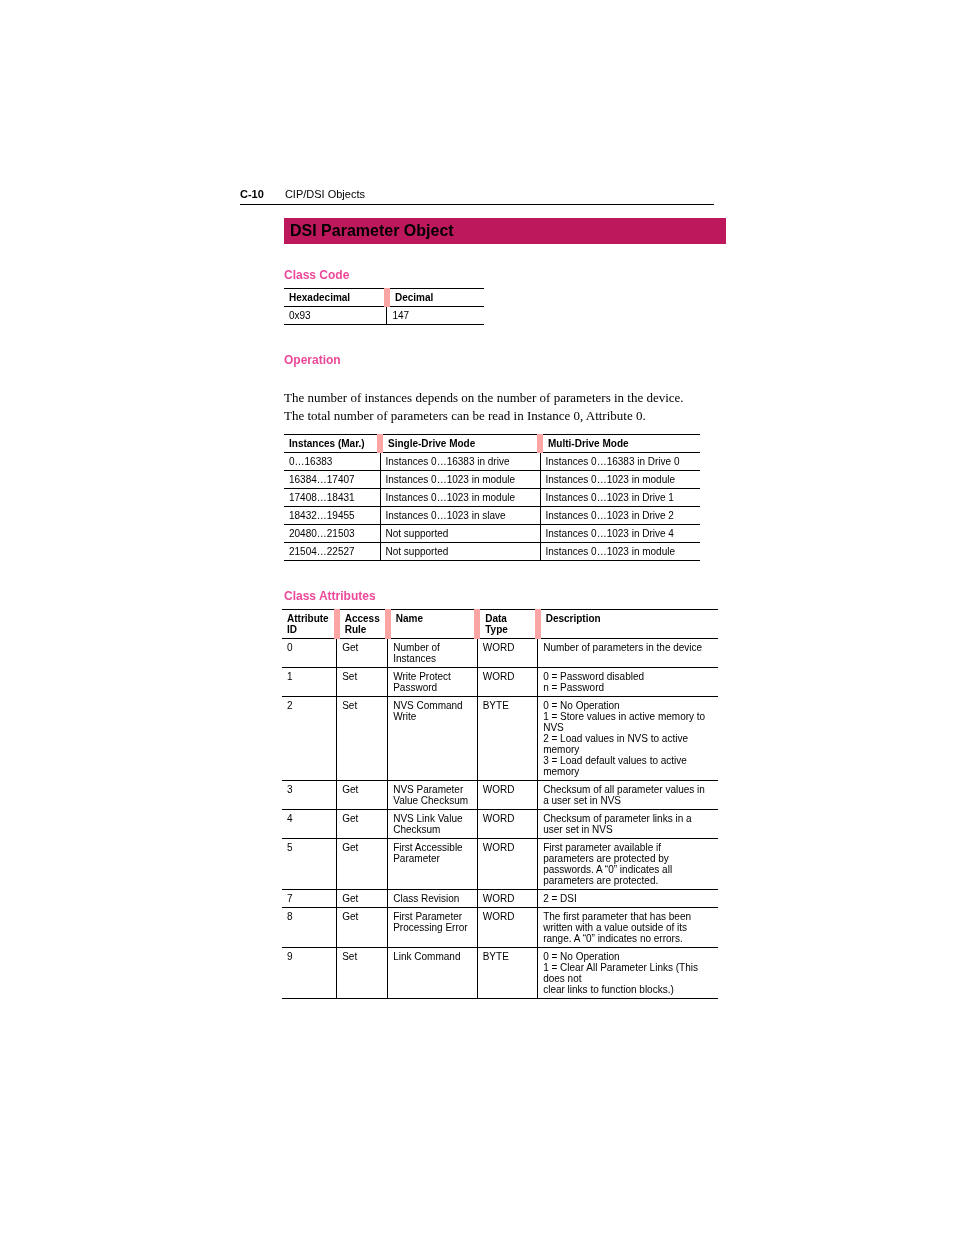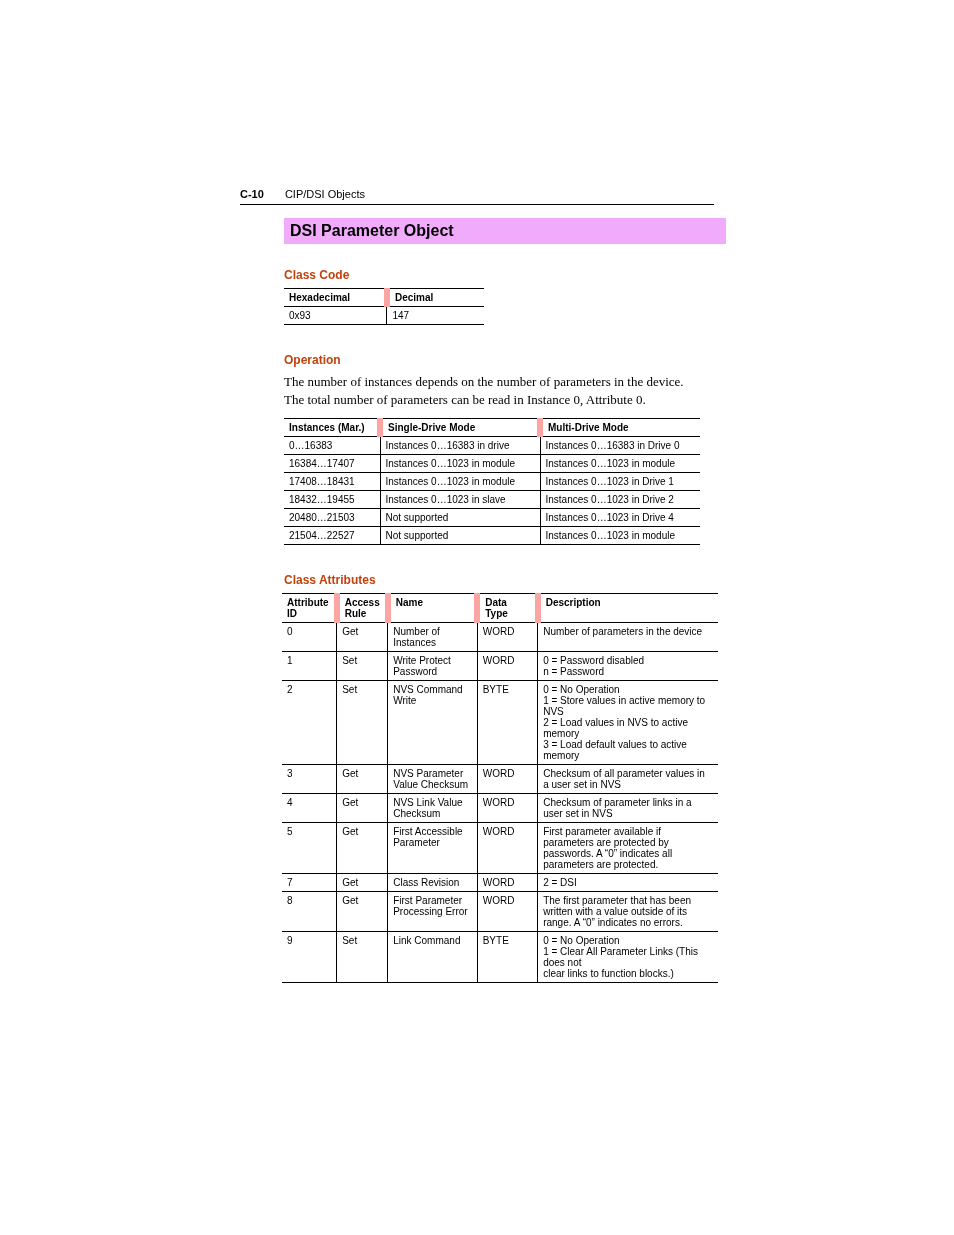--- a/index.html
+++ b/index.html
@@ -35,42 +35,42 @@
     padding-bottom: 4px;
     border-bottom: 1.5px solid #000;
   }
   .header-row .pg {
     font-weight: bold;
   }
   .header-row .pgtitle {
     margin-left: 18px;
   }
   .section-title-bar {
-    background: #f0abfc;
+    background: #be185d;
     font-family: Arial, Helvetica, sans-serif;
     font-weight: bold;
     font-size: 16px;
     padding: 4px 6px;
     margin-top: 38px;
     margin-bottom: 24px;
     width: 430px;
   }
   .subhead {
     font-family: Arial, Helvetica, sans-serif;
     font-weight: bold;
     font-size: 12px;
-    color: #c2410c;
+    color: #ec4899;
     margin-top: 22px;
     margin-bottom: 6px;
   }
   .bodytext {
     font-family: "Times New Roman", Times, serif;
     font-size: 13px;
     line-height: 1.35;
-    margin-top: 6px;
+    margin-top: 22px;
     margin-bottom: 10px;
     width: 400px;
   }
   table {
     border-collapse: collapse;
     font-family: Arial, Helvetica, sans-serif;
     font-size: 10px;
   }
   th {
     text-align: left;

